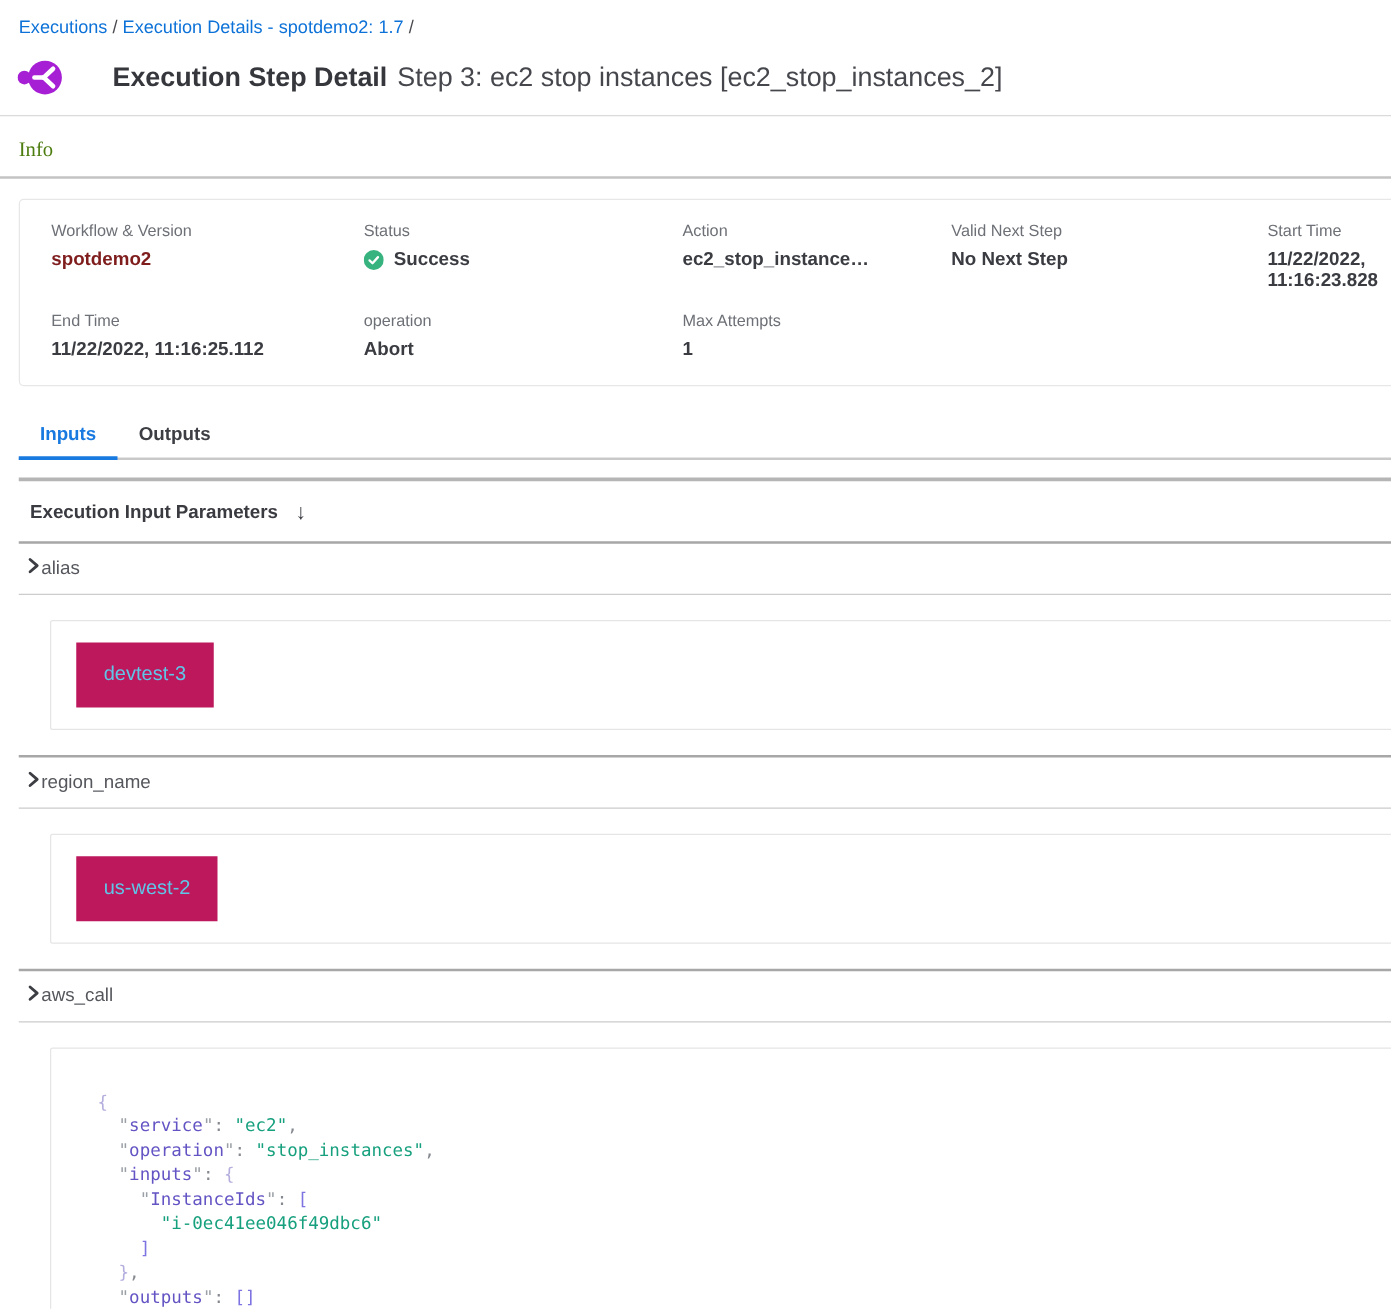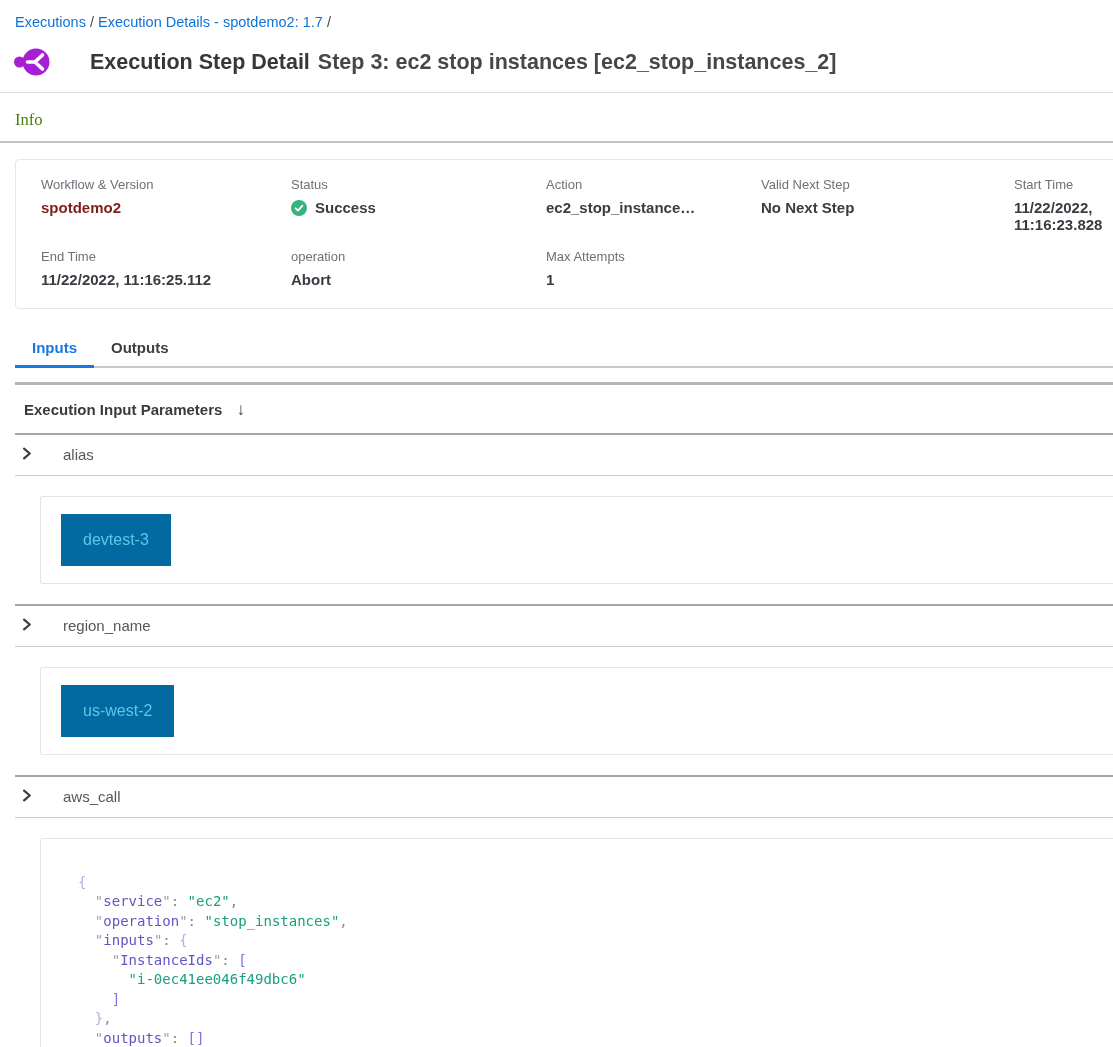--- a/index.html
+++ b/index.html
@@ -13,21 +13,21 @@
   
   .breadcrumb { margin: 14px 0 0 15px; font-size: 14.5px; }
   .crumb { color: #0d72d8; text-decoration: none; }
   .crumb-sep { color: #4a4b50; }
 
   
   .title-row { display: flex; align-items: center; margin: 15px 0 13px 14px; }
   .logo { width: 36px; height: 34px; display: inline-flex; margin-right: 9px; }
   .title-text { font-size: 21.5px; }
   .title-main { font-weight: 700; color: #36373c; margin-left: 31px; }
-  .title-sub { font-weight: 700; color: #46474d; margin-left: 8px; }
+  .title-sub { font-weight: 400; color: #46474d; margin-left: 8px; }
 
   .divider-light   { border: none; border-top: 1px solid #dadada; }
   .divider-medium  { border: none; border-top: 2px solid #c3c3c3; }
   .divider-thick   { border: none; border-top: 3px solid #b5b5b5; margin-left: 15px; }
   .sec-divider-top { border: none; border-top: 2px solid #a7a7a7; margin-left: 15px; }
   .sec-divider-bot { border: none; border-top: 1px solid #cccccc; margin-left: 15px; }
 
   
   .info-heading { margin: 17px 0 11px 15px; font-size: 16.5px; font-weight: 400; color: #4d7c0f; font-family: Liberation Serif, serif; }
   .info-card {
@@ -54,29 +54,29 @@
   }
   .tab.active { color: #1879e0; border-bottom-color: #1879e0; }
   .gap-14 { height: 14px; }
 
   
   .params-heading { margin: 15px 0 13px 24px; font-size: 15px; font-weight: 700; color: #3a3b40; display: flex; align-items: center; }
   .dl-arrow { margin-left: 14px; font-size: 17px; font-weight: 700; color: #3a3b40; cursor: pointer; }
 
   .sec-head { display: flex; align-items: center; padding: 11px 0 11px 20px; cursor: pointer; }
   .chev { width: 13px; height: 13px; flex: 0 0 auto; }
-  .sec-label { margin-left: 30px; font-size: 15px; color: #55575c; }
+  .sec-label { margin-left: 0; font-size: 15px; color: #55575c; }
 
   .panel {
     margin: 20px -12px 20px 40px;
     border: 1px solid #e5e5e5; border-radius: 2px;
     padding: 17px 20px;
   }
   .chip {
-    display: inline-block; background: #0369a1;
+    display: inline-block; background: #be185d;
     padding: 17px 22px; min-width: 100px; text-align: center;
     font-size: 16px; color: #5fc6e8;
   }
 
   
   .panel.code-panel { padding: 34px 20px 14px 37px; margin-bottom: 0; }
   .code {
     font-family: "DejaVu Sans Mono", "Liberation Mono", monospace;
     font-size: 14px; line-height: 19.5px; white-space: pre;
   }

